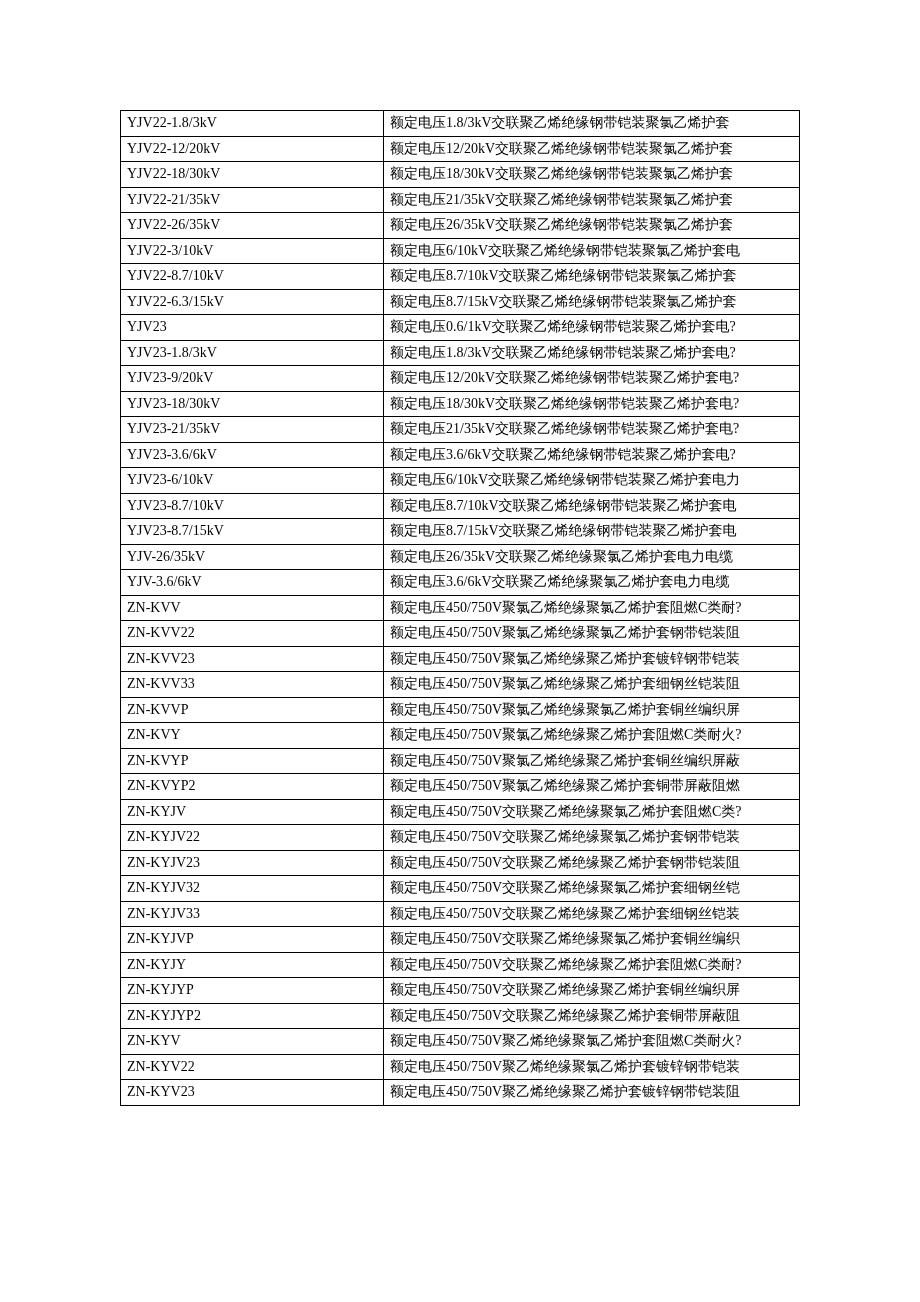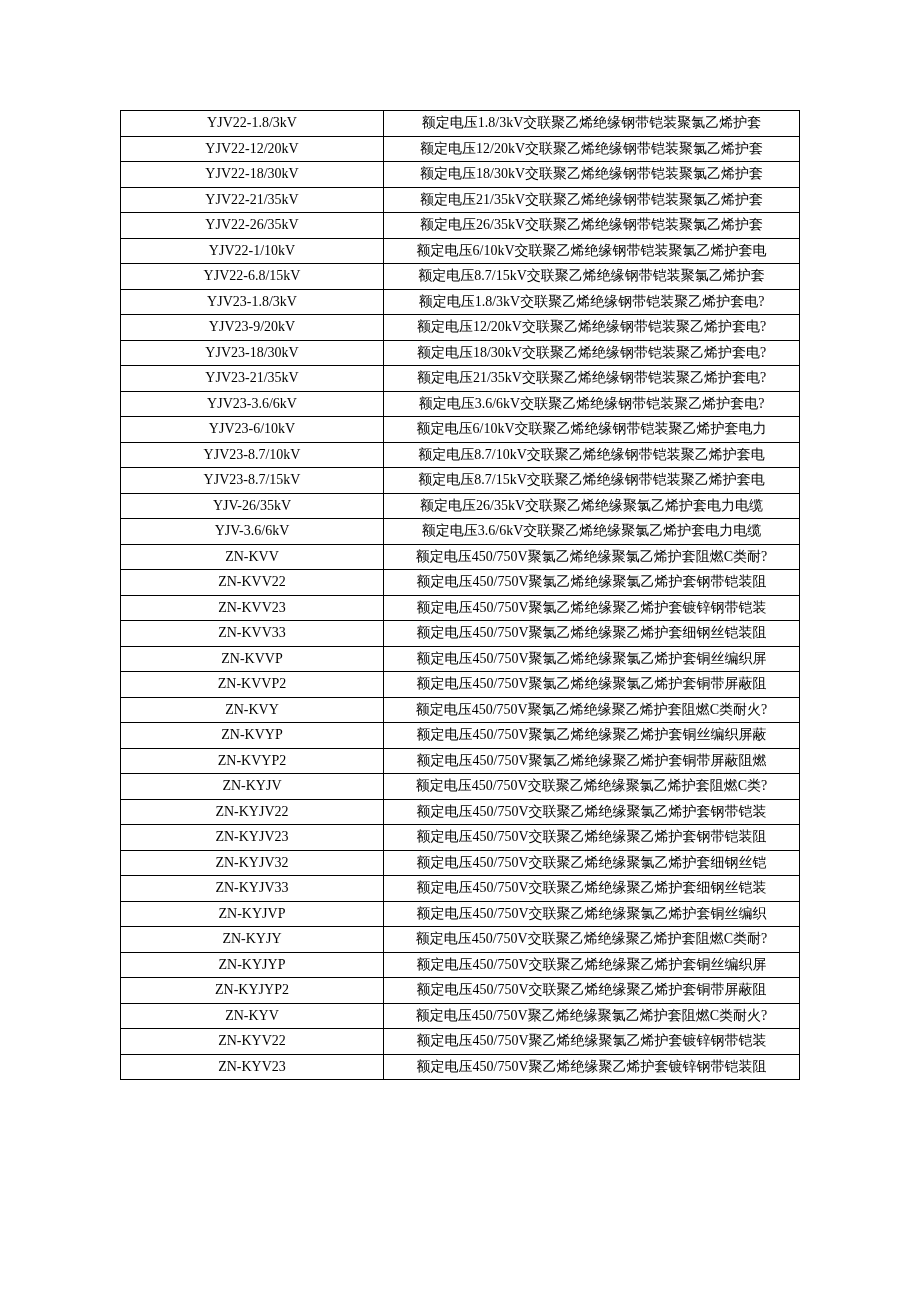--- a/index.html
+++ b/index.html
@@ -12,21 +12,20 @@
   }
   .page {
     width: 920px;
     padding: 110px 120px 110px 120px;
     box-sizing: border-box;
   }
   table {
     border-collapse: collapse;
     width: 100%;
     table-layout: fixed;
-    text-align: center;
   }
   td {
     border: 1px solid #000000;
     padding: 3px 6px;
     vertical-align: middle;
     white-space: nowrap;
     overflow: hidden;
     text-overflow: clip;
     height: 18.5px;
     line-height: 18.5px;
@@ -58,26 +57,34 @@
         </tr>
         <tr>
           <td class="col-code">YJV22-21/35kV</td>
           <td class="col-desc">额定电压21/35kV交联聚乙烯绝缘钢带铠装聚氯乙烯护套</td>
         </tr>
         <tr>
           <td class="col-code">YJV22-26/35kV</td>
           <td class="col-desc">额定电压26/35kV交联聚乙烯绝缘钢带铠装聚氯乙烯护套</td>
         </tr>
         <tr>
-          <td class="col-code">YJV22-1/10kV</td>
+          <td class="col-code">YJV22-3/10kV</td>
           <td class="col-desc">额定电压6/10kV交联聚乙烯绝缘钢带铠装聚氯乙烯护套电</td>
         </tr>
         <tr>
-          <td class="col-code">YJV22-6.8/15kV</td>
+          <td class="col-code">YJV22-8.7/10kV</td>
+          <td class="col-desc">额定电压8.7/10kV交联聚乙烯绝缘钢带铠装聚氯乙烯护套</td>
+        </tr>
+        <tr>
+          <td class="col-code">YJV22-6.3/15kV</td>
           <td class="col-desc">额定电压8.7/15kV交联聚乙烯绝缘钢带铠装聚氯乙烯护套</td>
+        </tr>
+        <tr>
+          <td class="col-code">YJV23</td>
+          <td class="col-desc">额定电压0.6/1kV交联聚乙烯绝缘钢带铠装聚乙烯护套电?</td>
         </tr>
         <tr>
           <td class="col-code">YJV23-1.8/3kV</td>
           <td class="col-desc">额定电压1.8/3kV交联聚乙烯绝缘钢带铠装聚乙烯护套电?</td>
         </tr>
         <tr>
           <td class="col-code">YJV23-9/20kV</td>
           <td class="col-desc">额定电压12/20kV交联聚乙烯绝缘钢带铠装聚乙烯护套电?</td>
         </tr>
         <tr>
@@ -124,24 +131,20 @@
           <td class="col-code">ZN-KVV23</td>
           <td class="col-desc">额定电压450/750V聚氯乙烯绝缘聚乙烯护套镀锌钢带铠装</td>
         </tr>
         <tr>
           <td class="col-code">ZN-KVV33</td>
           <td class="col-desc">额定电压450/750V聚氯乙烯绝缘聚乙烯护套细钢丝铠装阻</td>
         </tr>
         <tr>
           <td class="col-code">ZN-KVVP</td>
           <td class="col-desc">额定电压450/750V聚氯乙烯绝缘聚氯乙烯护套铜丝编织屏</td>
-        </tr>
-        <tr>
-          <td class="col-code">ZN-KVVP2</td>
-          <td class="col-desc">额定电压450/750V聚氯乙烯绝缘聚氯乙烯护套铜带屏蔽阻</td>
         </tr>
         <tr>
           <td class="col-code">ZN-KVY</td>
           <td class="col-desc">额定电压450/750V聚氯乙烯绝缘聚乙烯护套阻燃C类耐火?</td>
         </tr>
         <tr>
           <td class="col-code">ZN-KVYP</td>
           <td class="col-desc">额定电压450/750V聚氯乙烯绝缘聚乙烯护套铜丝编织屏蔽</td>
         </tr>
         <tr>

